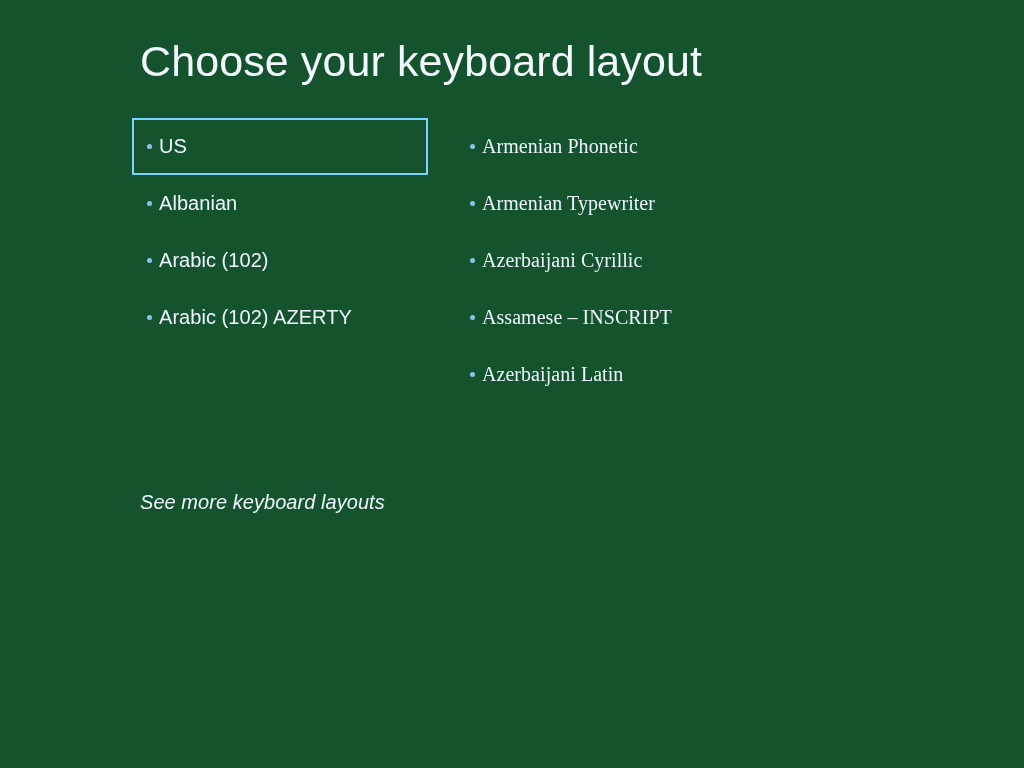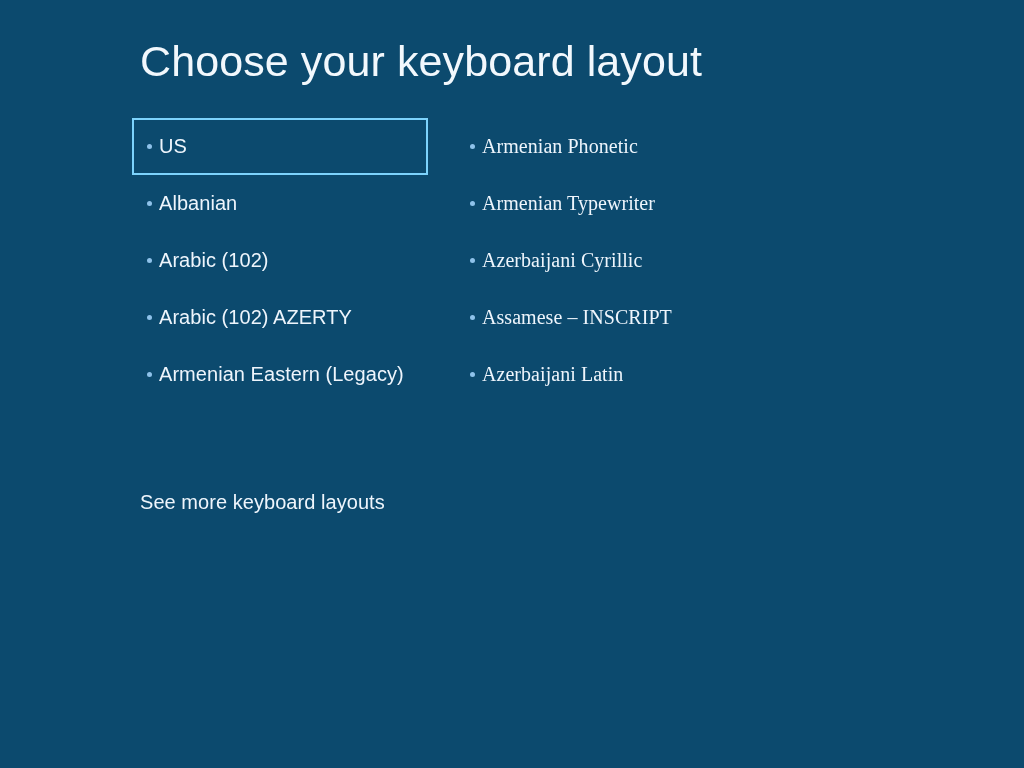--- a/index.html
+++ b/index.html
@@ -14,21 +14,21 @@
   body {
     background:#2166b4;
     font-family:"Liberation Sans", sans-serif;
     -webkit-font-smoothing:antialiased;
   }
 
   #screen {
     position:relative;
     width:1024px;
     height:768px;
-    background:#0c4a6e;
+    background:#14532d;
   }
 
   
   #page-title {
     position:absolute;
     left:140px;
     top:38px;
     font-size:43px;
     font-weight:300;
     letter-spacing:0.1px;
@@ -94,20 +94,21 @@
     font-weight:400;
     color:#eef5fc;
     white-space:nowrap;
     letter-spacing:0.05px;
     background:none;
     border:none;
     padding:0;
     cursor:pointer;
     font-family:"Liberation Sans", sans-serif;
     text-align:left;
+    font-style:italic;
   }
 </style>
 </head>
 <body>
 
 <div id="screen">
 
   <h1 id="page-title">Choose your keyboard layout</h1>
 
   <div id="layout-lists">
@@ -128,24 +129,20 @@
       <div class="layout-option">
         <span class="option-bullet"></span>
         <span class="option-label">Arabic (102)</span>
       </div>
 
       <div class="layout-option">
         <span class="option-bullet"></span>
         <span class="option-label">Arabic (102) AZERTY</span>
       </div>
 
-      <div class="layout-option">
-        <span class="option-bullet"></span>
-        <span class="option-label">Armenian Eastern (Legacy)</span>
-      </div>
 
     </div>
 
     <div class="layout-column col-right">
 
       <div class="layout-option">
         <span class="option-bullet"></span>
         <span class="option-label">Armenian Phonetic</span>
       </div>
 

